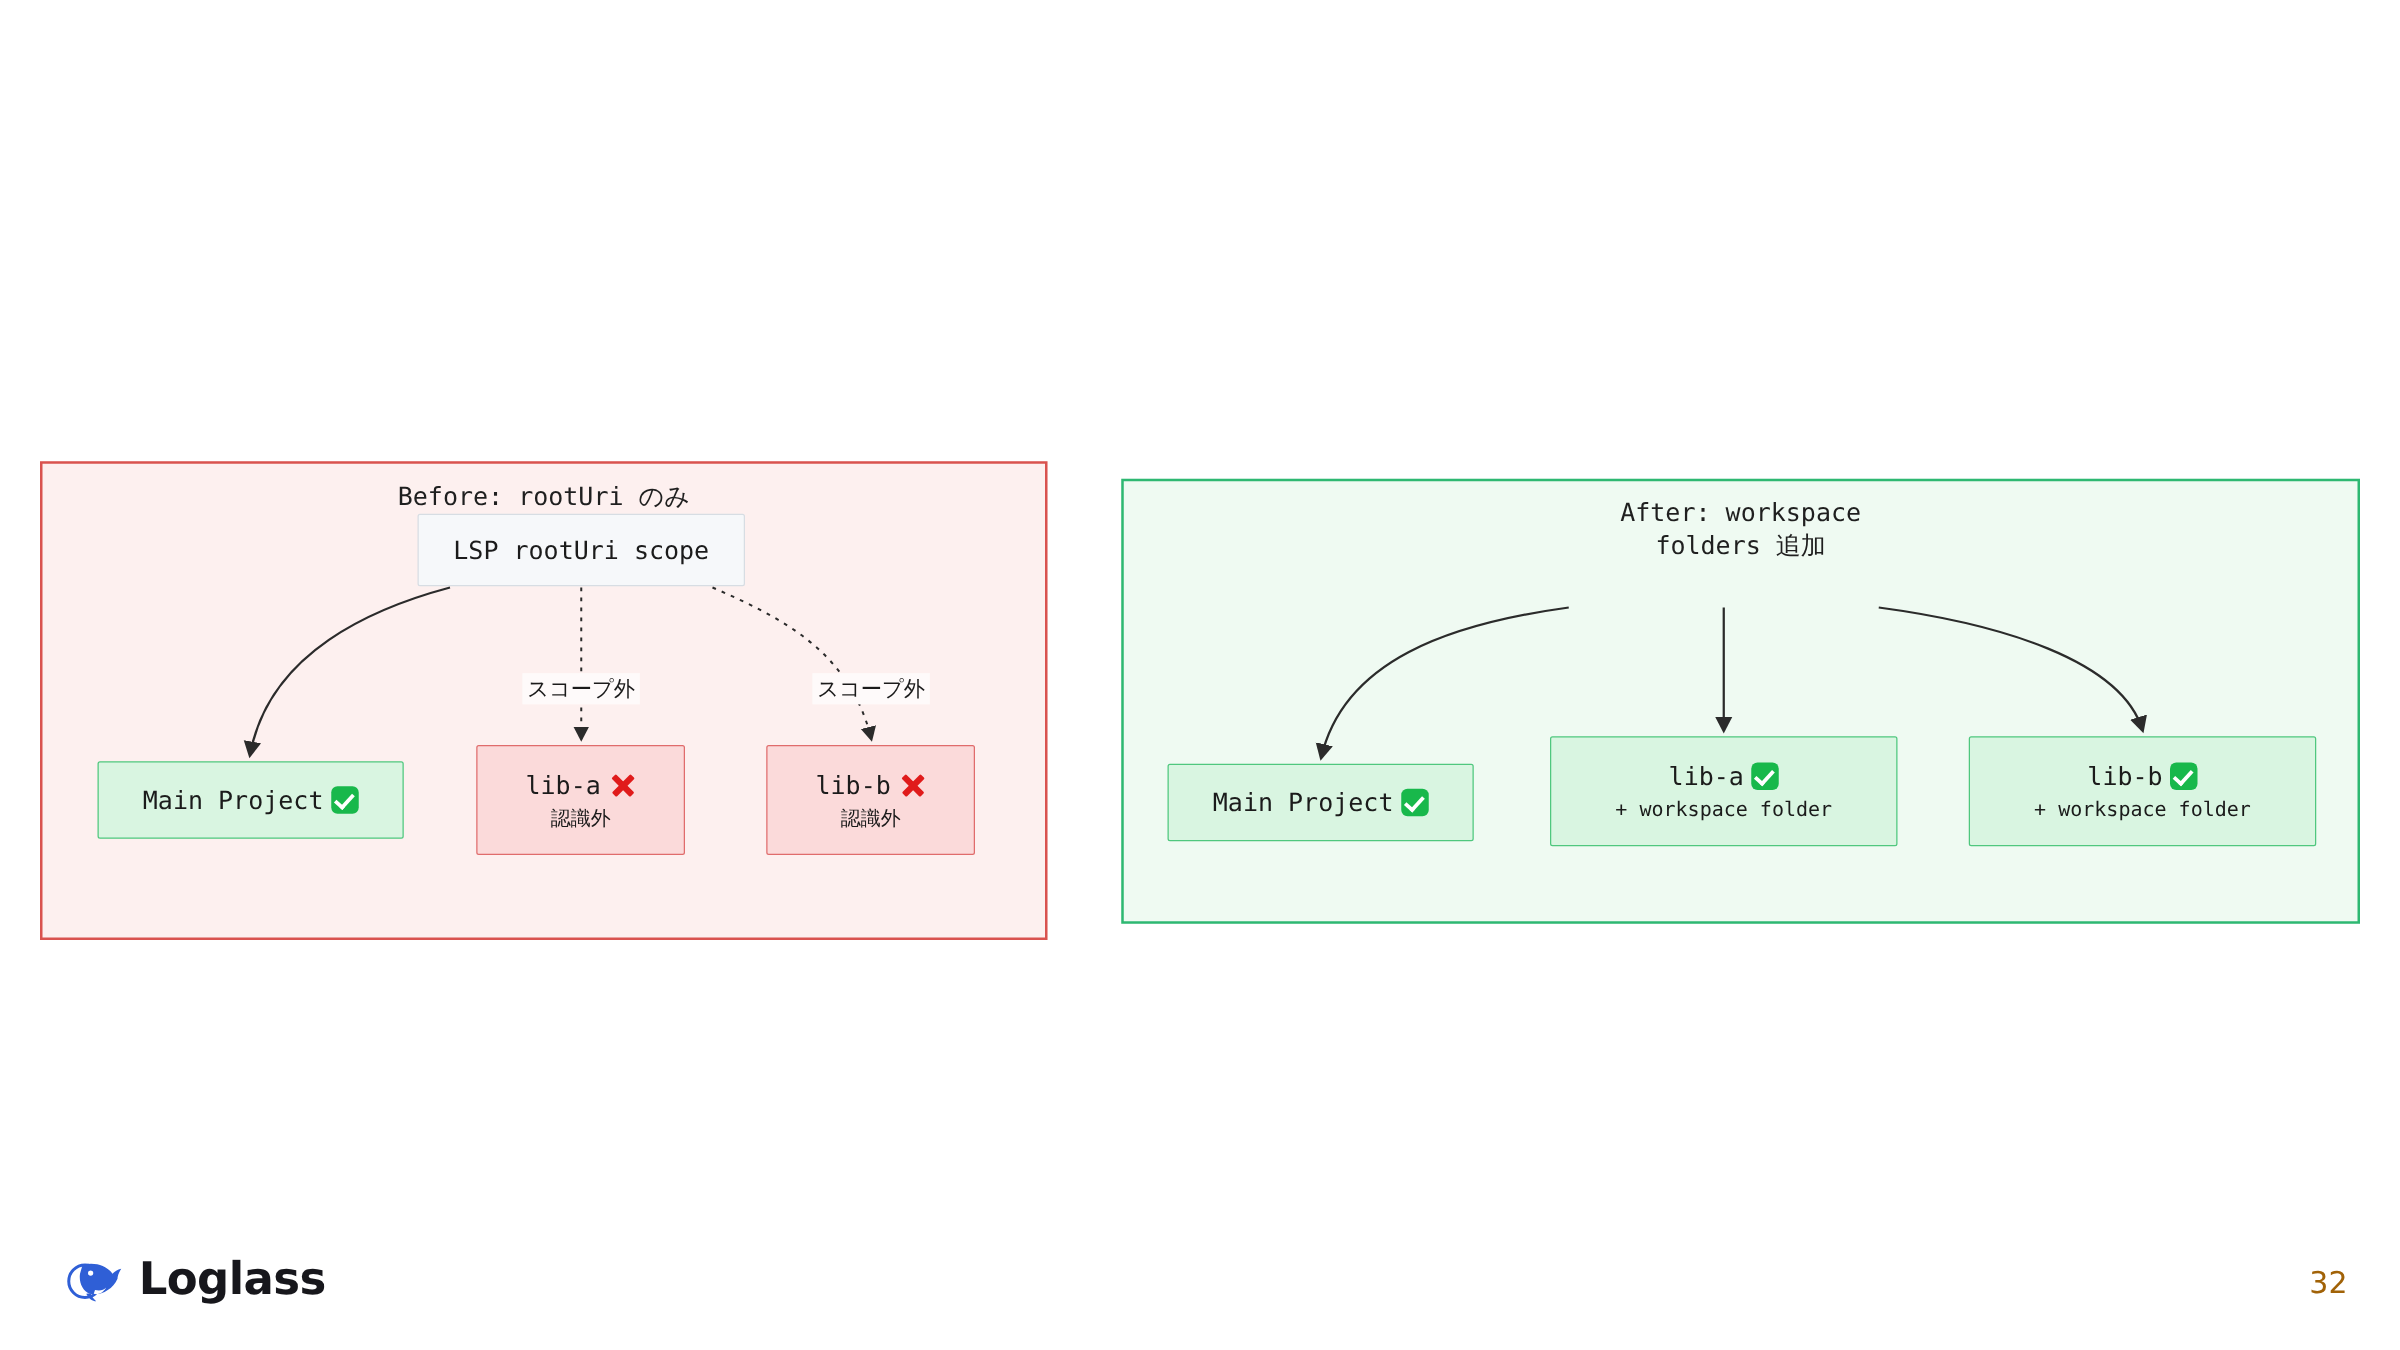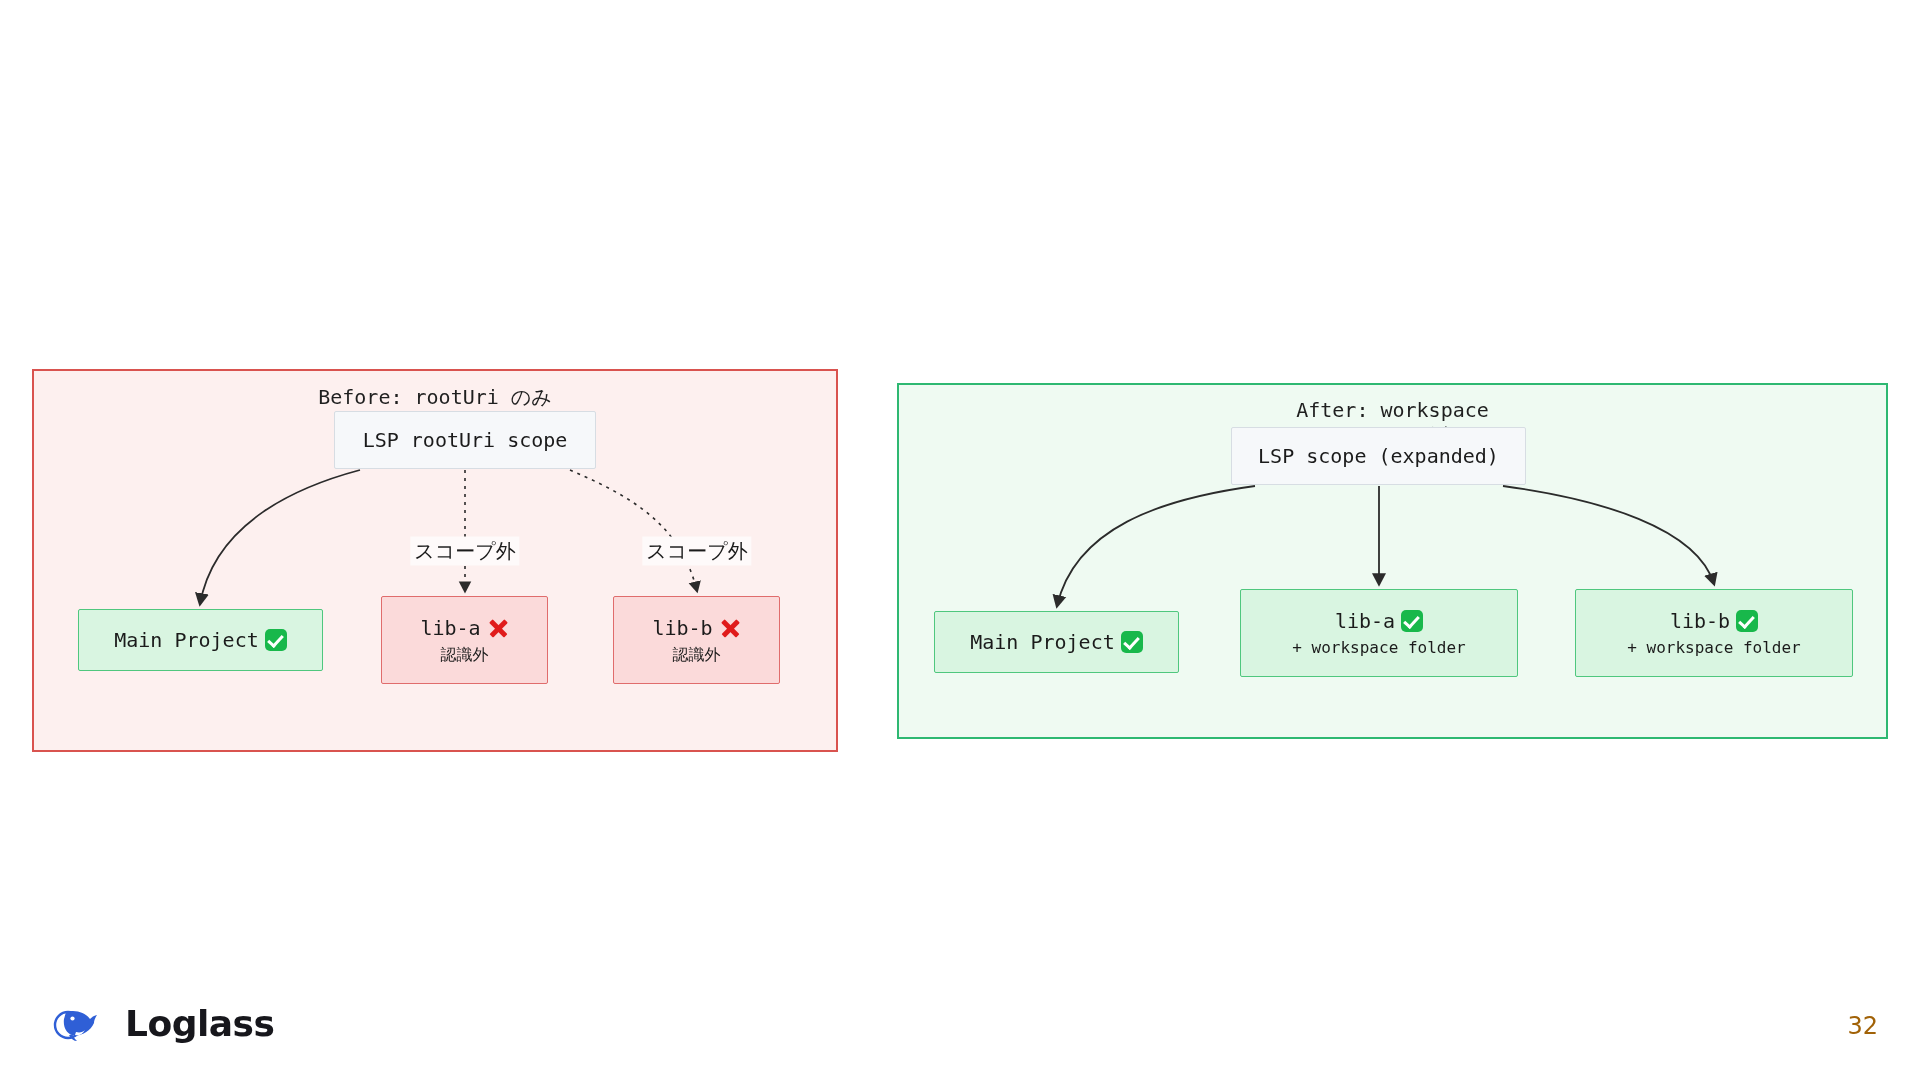--- a/index.html
+++ b/index.html
@@ -154,33 +154,33 @@
     pointer-events: none;
   }
 
   
   .edge-label {
     position: absolute;
     transform: translate(-50%, -50%);
     background: #fefafa;
     padding: 1px 4px;
     font-family: "DejaVu Sans", sans-serif;
-    font-size: 20px;
+    font-size: 17px;
     color: #1b1b1b;
     white-space: nowrap;
   }
 
   
   .footer-logo {
     position: absolute;
     left: 52px;
     bottom: 36px;
     display: flex;
     align-items: center;
-    gap: 27px;
+    gap: 13px;
   }
   .logo-mark {
     width: 46px;
     height: 40px;
     position: relative;
   }
   .logo-word {
     font-family: "DejaVu Sans", sans-serif;
     font-size: 36px;
     font-weight: bold;
@@ -234,25 +234,20 @@
         <span class="badge badge-cross"></span>
       </div>
       <div class="line2">認識外</div>
     </div>
 
     <div class="panel after">
       <div class="panel-title">After: workspace
 folders 追加</div>
     </div>
 
-    <div class="node neutral" style="left:1231px; top:411px; width:295px; height:58px;">
-      <div class="node-text-row">
-        <span>LSP scope (expanded)</span>
-      </div>
-    </div>
 
     <div class="node ok" style="left:934px; top:595px; width:245px; height:62px;">
       <div class="node-text-row">
         <span>Main Project</span>
         <span class="badge badge-check"></span>
       </div>
     </div>
 
     <div class="node ok" style="left:1240px; top:573px; width:278px; height:88px;">
       <div class="node-text-row">

